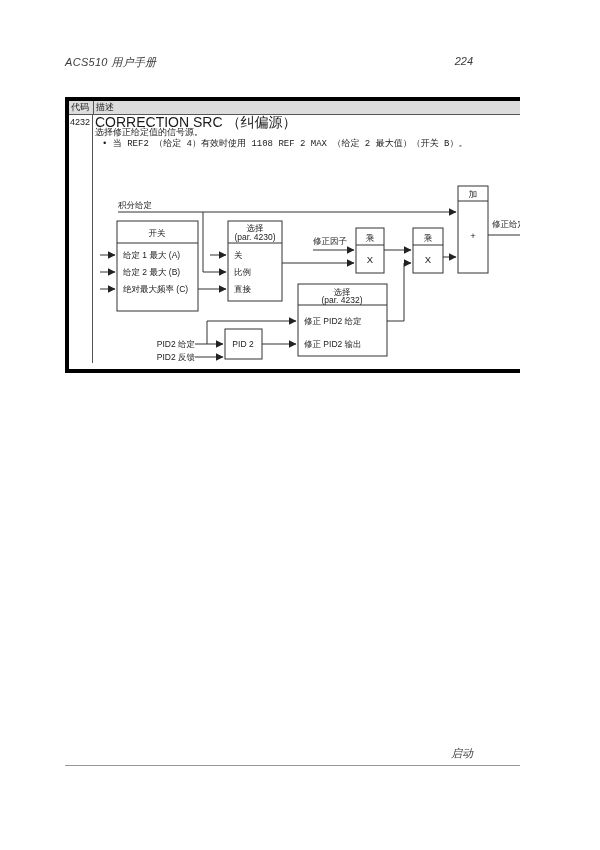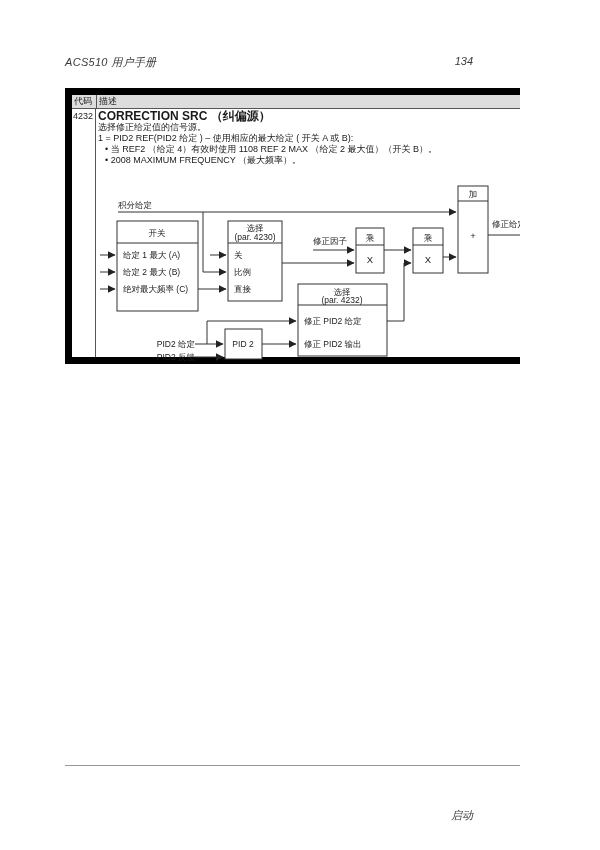--- a/index.html
+++ b/index.html
@@ -9,69 +9,67 @@
   }
   .hdr-left {
     position:absolute; left:65px; top:55px; font-size:11px; font-style:italic;
     color:#3a3a3a; letter-spacing:0.3px;
   }
   .hdr-right {
     position:absolute; right:47px; top:55px; font-size:11px; font-style:italic;
     color:#3a3a3a;
   }
   .tbl {
-    position:absolute; left:65px; top:88px; width:491px; height:276px;
-    border:7px solid #000000; box-sizing:border-box;
+    position:absolute; left:65px; top:97px; width:491px; height:276px;
+    border:4px solid #000000; box-sizing:border-box;
   }
   .tbl-head {
     display:flex; height:13px; background:#dddddd; border-bottom:1px solid #555;
     font-size:9px; line-height:13px;
   }
   .code-cell-h { width:22px; border-right:1px solid #555; padding-left:2px; }
   .desc-cell-h { flex:1; padding-left:2px; }
   .tbl-body { display:flex; height:248px; }
   .code-cell { width:22px; border-right:1px solid #555; padding:2px 0 0 1px; font-size:9px; }
   .desc-cell { flex:1; padding:2px 0 0 2px; }
-  .desc-title { font-size:12px; font-weight:bold; height:11px; line-height:11px; white-space:nowrap; }
-  .desc-line { font-size:9px; height:11px; line-height:11px; white-space:nowrap; }
+  .desc-title { font-size:14px; font-weight:normal; height:11px; line-height:11px; white-space:nowrap; }
+  .desc-line { font-size:9px; height:11px; line-height:11px; white-space:nowrap;font-family:Liberation Mono, monospace; }
   .desc-line.indent { padding-left:7px; }
   .diagram {
     position:absolute; left:90px; top:183px;
   }
   .d-box { fill:#ffffff; stroke:#333; stroke-width:1; }
   .d-line { fill:none; stroke:#333; stroke-width:1; }
   .d-txt { font-family:"Liberation Sans", sans-serif; font-size:8.5px; fill:#1a1a1a; }
   .d-sym { font-family:"Liberation Sans", sans-serif; font-size:9.5px; fill:#1a1a1a; }
   .ftr-line { position:absolute; left:65px; top:765px; width:489px; height:1px; background:#999; }
   .ftr-right {
-    position:absolute; right:47px; top:808px; font-size:11px; font-style:italic; color:#3a3a3a;
+    position:absolute; right:47px; top:746px; font-size:11px; font-style:italic; color:#3a3a3a;
   }
 </style>
 </head>
 <body>
 
 <div class="page">
 
   <div class="hdr-left">ACS510 用户手册</div>
-  <div class="hdr-right">134</div>
+  <div class="hdr-right">224</div>
 
   <div class="tbl">
     <div class="tbl-head">
       <div class="code-cell-h">代码</div>
       <div class="desc-cell-h">描述</div>
     </div>
     <div class="tbl-body">
       <div class="code-cell">4232</div>
       <div class="desc-cell">
         <div class="desc-title">CORRECTION SRC （纠偏源）</div>
         <div>
             <div class="desc-line">选择修正给定值的信号源。</div>
-            <div class="desc-line">1 = PID2 REF(PID2 给定 ) – 使用相应的最大给定 ( 开关 A 或 B):</div>
             <div class="desc-line indent">• 当 REF2 （给定 4）有效时使用 1108 REF 2 MAX （给定 2 最大值）（开关 B）。</div>
-            <div class="desc-line indent">• 2008 MAXIMUM FREQUENCY （最大频率）。</div>
           </div>
       </div>
     </div>
   </div>
 
   <svg class="diagram" width="466" height="190" viewBox="0 0 466 190">
     <defs>
       <marker id="arr" markerWidth="8" markerHeight="8" refX="7.5" refY="4" orient="auto" markerUnits="userSpaceOnUse">
         <path d="M0,0 L8,4 L0,8 Z" fill="#222"></path>
       </marker>

